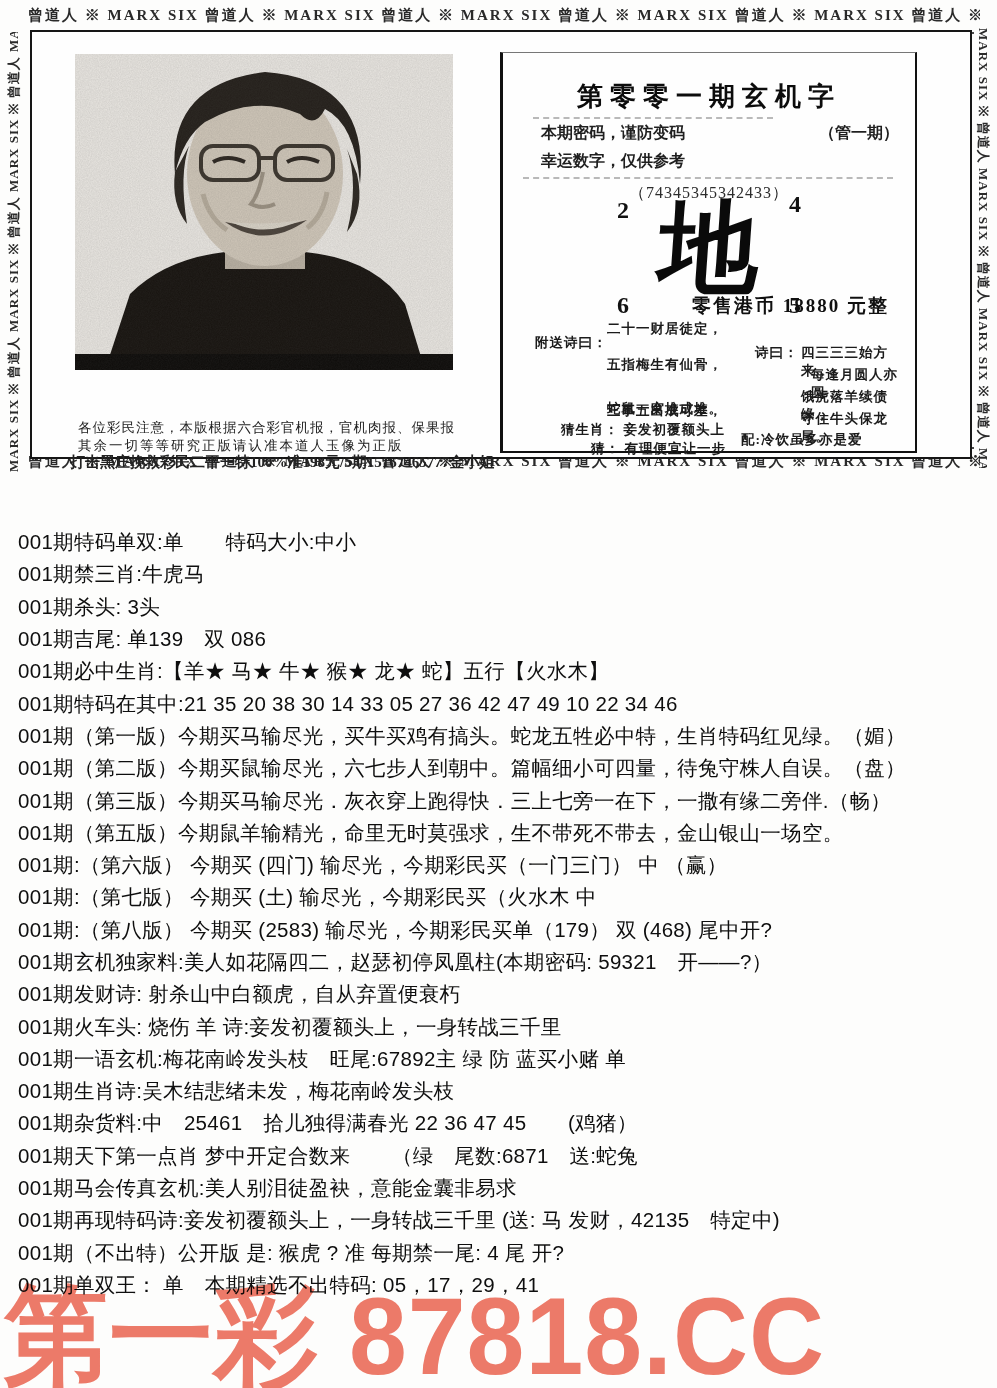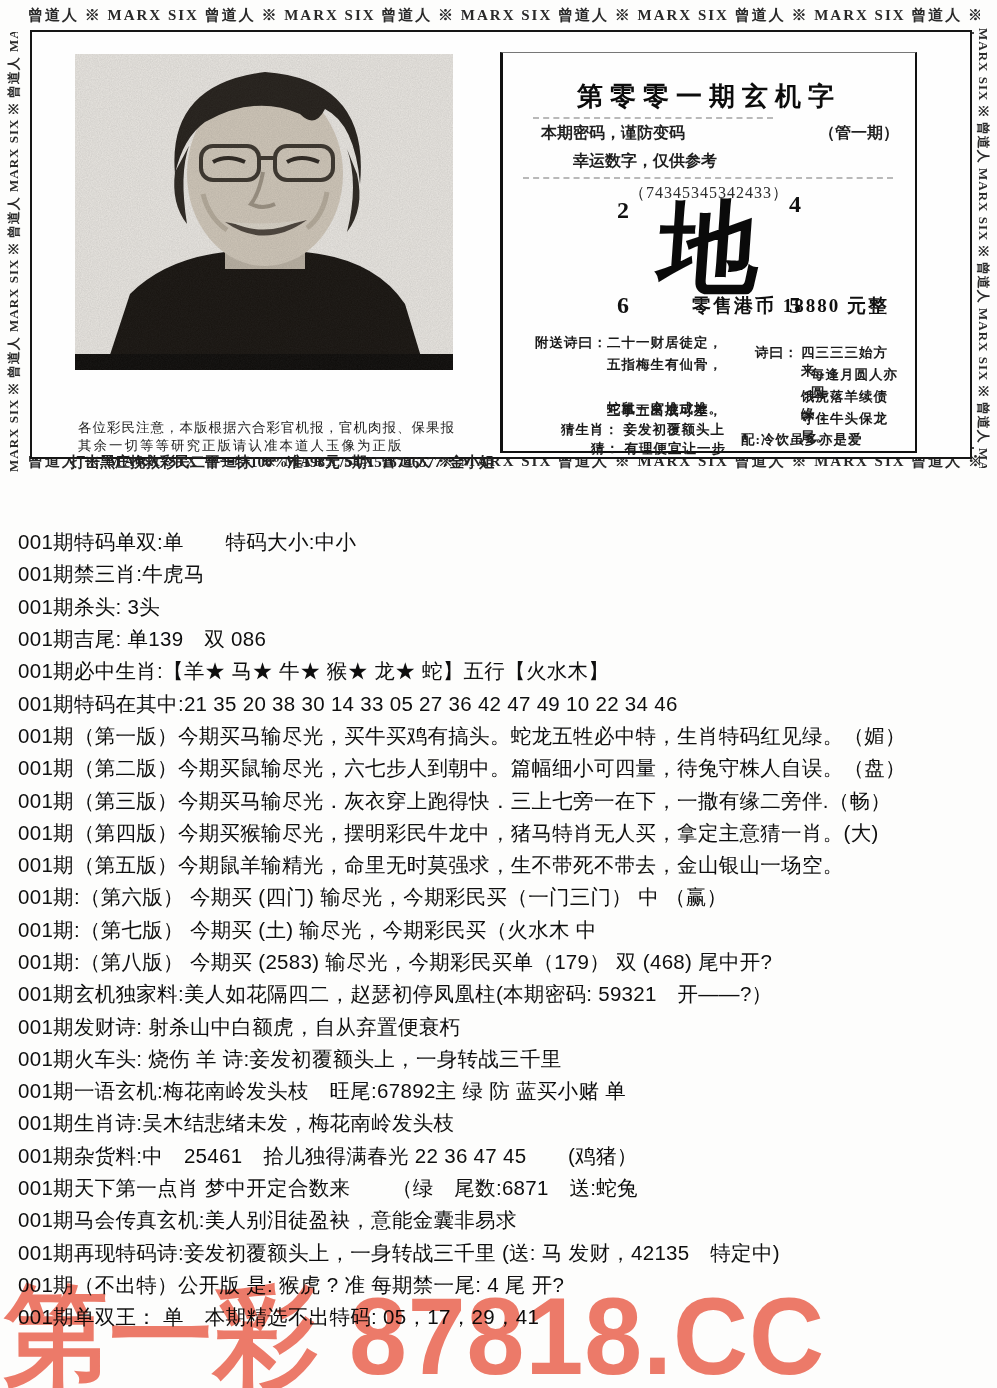--- a/index.html
+++ b/index.html
@@ -43,38 +43,38 @@
   #panel .title{position:absolute;top:26px;left:0;width:100%;text-align:center;
          font-family:"Liberation Serif",serif;font-weight:bold;font-size:26px;
          letter-spacing:7px;color:#0c0c0c;}
   .scr{position:absolute;height:0;border-top:2px dashed #b9b9b9;}
   .scr1{top:64px;left:30px;width:240px;}
   .scr2{top:124px;left:20px;width:370px;}
   #panel .subrow{position:absolute;top:70px;left:38px;right:16px;display:flex;
          justify-content:space-between;font-family:"Liberation Serif",serif;
          font-weight:bold;font-size:16px;color:#1f1f1f;}
   #panel .sub2{position:absolute;top:98px;left:38px;font-family:"Liberation Serif",serif;
-         font-weight:bold;font-size:16px;color:#1f1f1f;margin-left:32px;}
+         font-weight:bold;font-size:16px;color:#1f1f1f;}
   #panel .code{position:absolute;top:130px;left:0;width:100%;text-align:center;
          font-family:"Liberation Serif",serif;font-weight:normal;font-size:16px;
          letter-spacing:1px;color:#2b2b2b;}
   #charblock{position:absolute;top:150px;left:96px;width:220px;height:112px;}
   #charblock .bigchar{position:absolute;left:0;top:-14px;width:100%;text-align:center;
          font-family:"Liberation Serif",serif;font-weight:bold;font-size:100px;
          line-height:120px;color:#0a0a0a;transform:skewX(-4deg);}
   #charblock .corner{position:absolute;font-family:"Liberation Serif",serif;
          font-weight:bold;font-size:24px;color:#111;}
   .c-tl{left:18px;top:-6px;}  .c-tr{right:18px;top:-12px;}
   .c-bl{left:18px;bottom:-4px;} .c-br{right:18px;bottom:-4px;}
   #panel .price{position:absolute;top:240px;right:26px;font-family:"Liberation Serif",serif;
          font-weight:bold;font-size:19px;letter-spacing:2px;color:#101010;}
   .poem{position:absolute;font-family:"Liberation Serif",serif;font-weight:bold;
         font-size:13.5px;color:#1b1b1b;letter-spacing:1px;}
   .pl-label{left:32px;top:281px;}
-  .pl0{left:104px;top:281px;} .pl1{left:104px;top:303px;}
+  .pl0{left:104px;top:267px;} .pl1{left:104px;top:303px;}
   .pl2{left:104px;top:325px;margin-top:24px;} .pl3{left:104px;top:347px;}
   .pr-label{left:252px;top:291px;}
   .pr0{left:298px;top:291px;} .pr1{left:308px;top:313px;}
   .pr2{left:298px;top:335px;} .pr3{left:298px;top:357px;}
   .guess1{left:58px;top:368px;}
   .guess2{left:88px;top:387px;}
   .pei{left:238px;top:378px;}
 
   
   #listing{position:absolute;left:18px;top:526px;width:975px;}
@@ -188,21 +188,20 @@
   <div id="listing">
     <div class="line">001期特码单双:单　　特码大小:中小</div>
     <div class="line">001期禁三肖:牛虎马</div>
     <div class="line">001期杀头: 3头</div>
     <div class="line">001期吉尾: 单139　双 086</div>
     <div class="line">001期必中生肖:【羊★ 马★ 牛★ 猴★ 龙★ 蛇】五行【火水木】</div>
     <div class="line">001期特码在其中:21 35 20 38 30 14 33 05 27 36 42 47 49 10 22 34 46</div>
     <div class="line">001期（第一版）今期买马输尽光，买牛买鸡有搞头。蛇龙五牲必中特，生肖特码红见绿。（媚）</div>
     <div class="line">001期（第二版）今期买鼠输尽光，六七步人到朝中。篇幅细小可四量，待兔守株人自误。（盘）</div>
     <div class="line">001期（第三版）今期买马输尽光．灰衣穿上跑得快．三上七旁一在下，一撒有缘二旁伴.（畅）</div>
-    <div class="line">001期（第四版）今期买猴输尽光，摆明彩民牛龙中，猪马特肖无人买，拿定主意猜一肖。(大)</div>
     <div class="line">001期（第五版）今期鼠羊输精光，命里无时莫强求，生不带死不带去，金山银山一场空。</div>
     <div class="line">001期:（第六版） 今期买 (四门) 输尽光，今期彩民买（一门三门） 中 （赢）</div>
     <div class="line">001期:（第七版） 今期买 (土) 输尽光，今期彩民买（火水木 中</div>
     <div class="line">001期:（第八版） 今期买 (2583) 输尽光，今期彩民买单（179） 双 (468) 尾中开?</div>
     <div class="line">001期玄机独家料:美人如花隔四二，赵瑟初停凤凰柱(本期密码: 59321　开——?）</div>
     <div class="line">001期发财诗: 射杀山中白额虎，自从弃置便衰朽</div>
     <div class="line">001期火车头: 烧伤 羊 诗:妾发初覆额头上，一身转战三千里</div>
     <div class="line">001期一语玄机:梅花南岭发头枝　旺尾:67892主 绿 防 蓝买小赌 单</div>
     <div class="line">001期生肖诗:吴木结悲绪未发，梅花南岭发头枝</div>
     <div class="line">001期杂货料:中　25461　拾儿独得满春光 22 36 47 45　　(鸡猪）</div>

